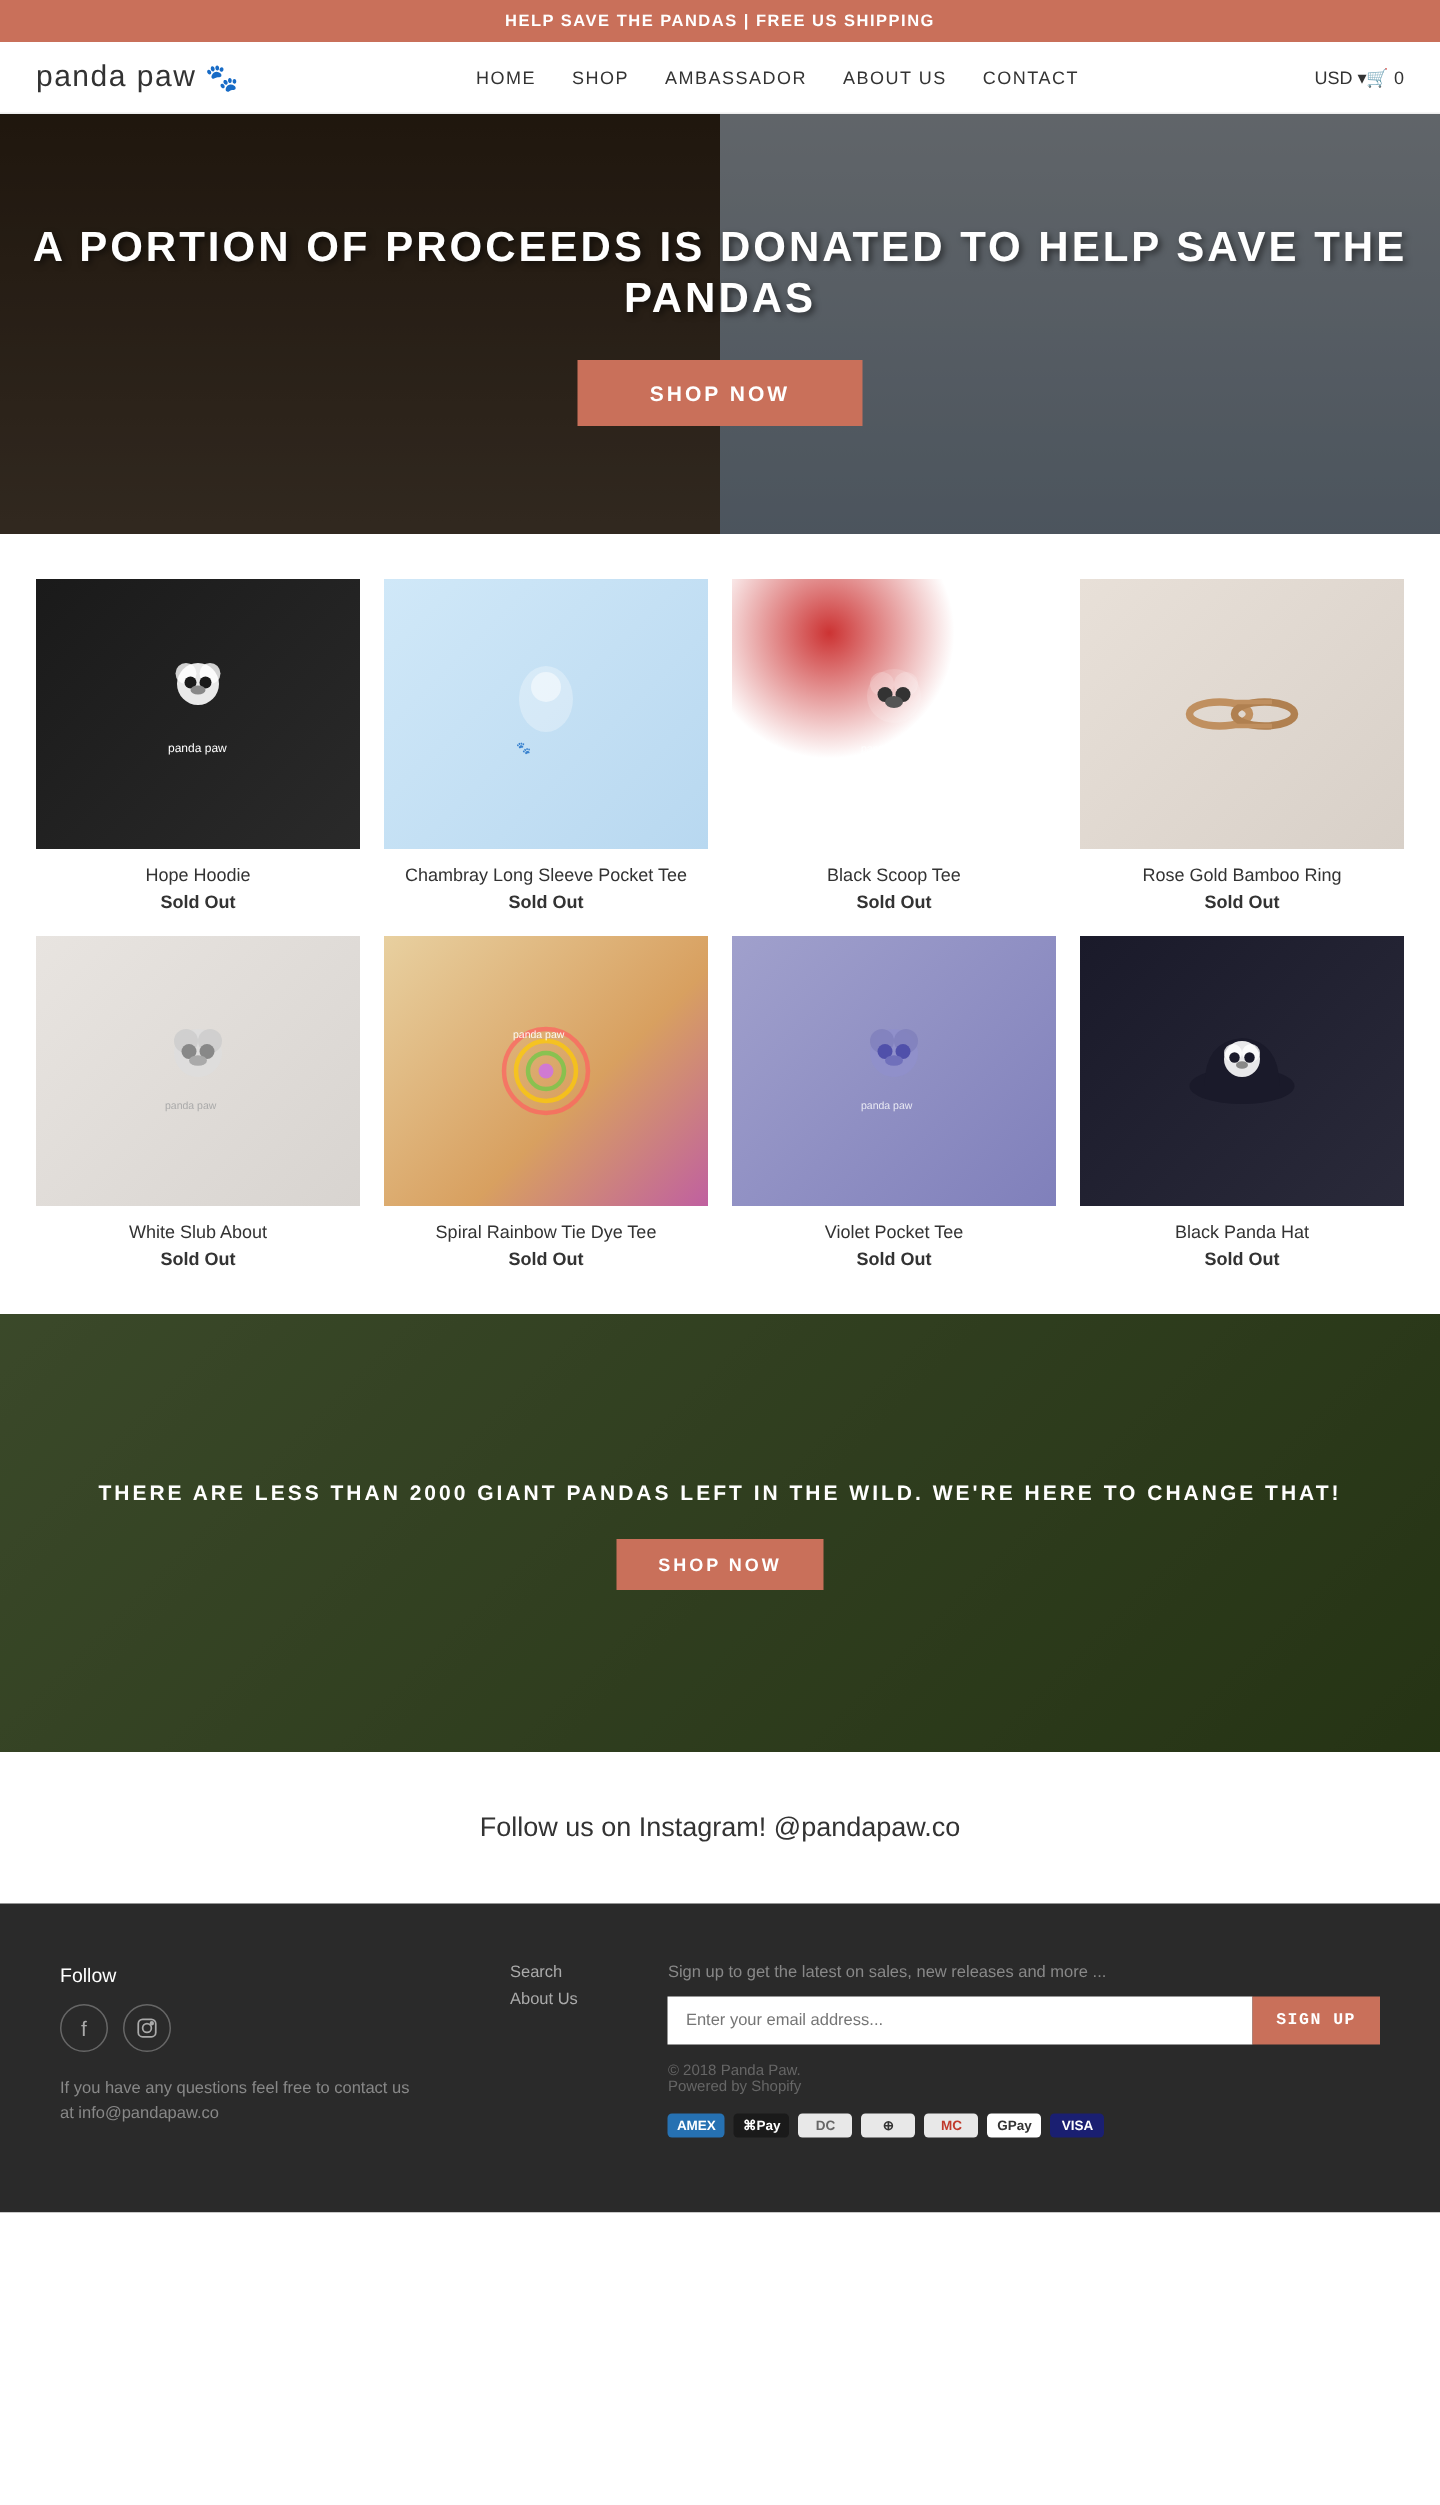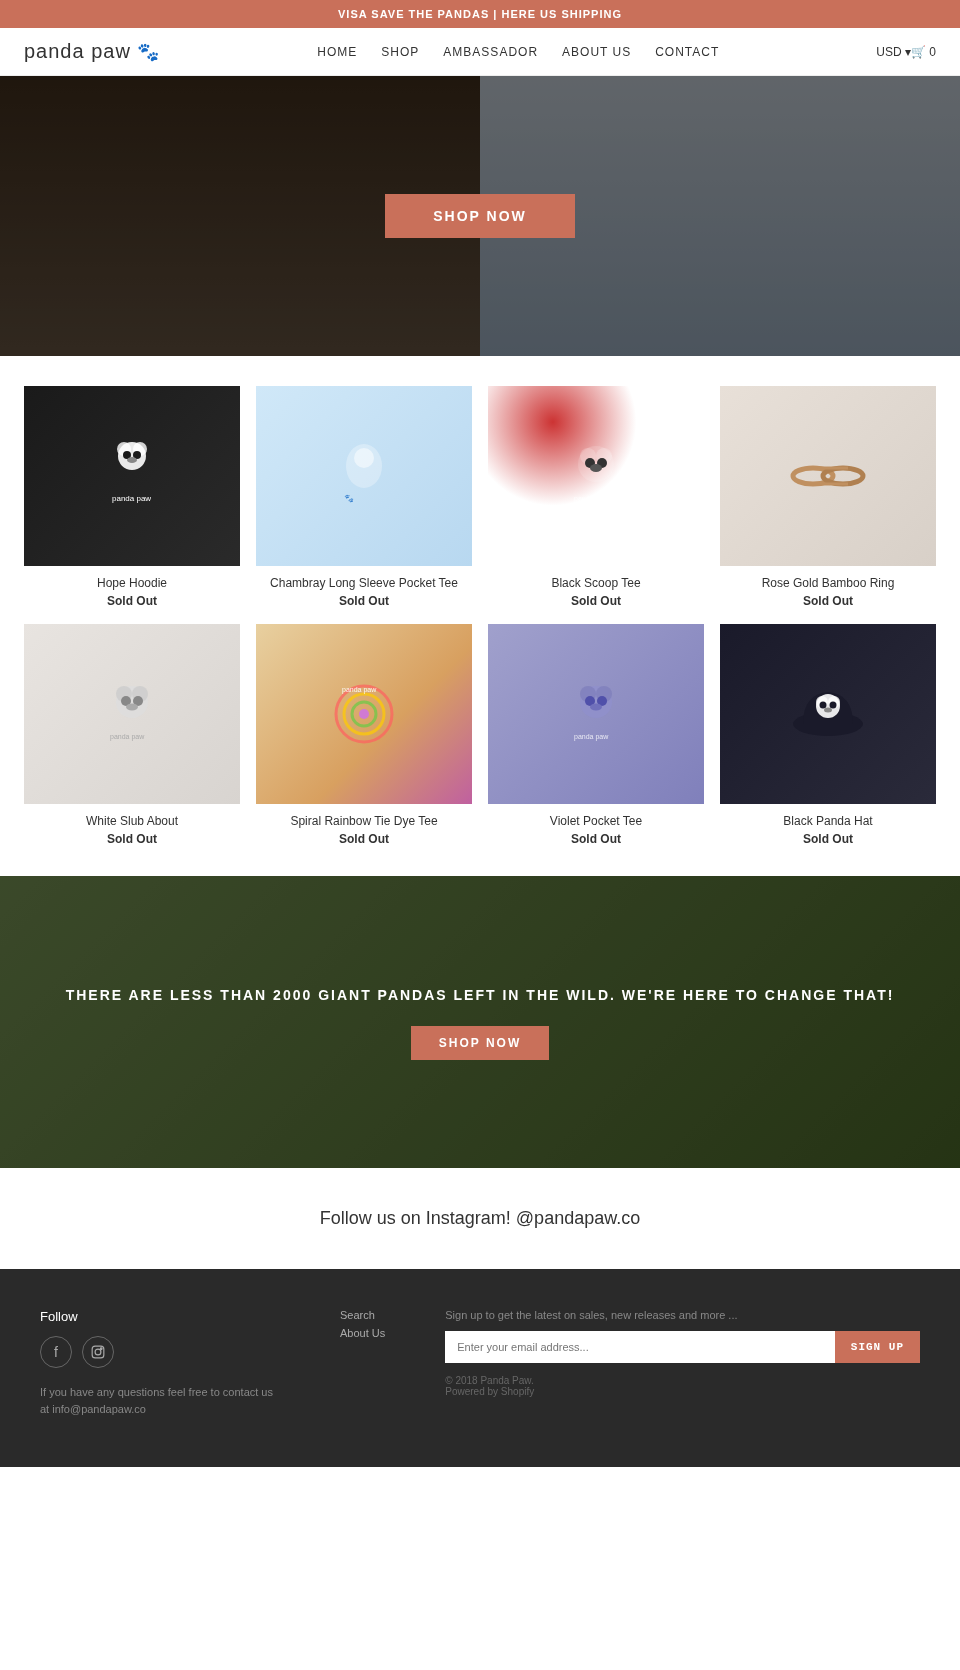--- a/index.html
+++ b/index.html
@@ -324,23 +324,23 @@
     .apple { background: #1a1a1a; color: #fff; }
     .diners { background: #e8e8e8; color: #666; }
     .maestro { background: #e8e8e8; color: #333; }
     .gpay { background: #fff; color: #333; }
     .visa { background: #1a1f71; color: #fff; }
   </style>
 </head>
 <body>
 
 <div class="top-banner">
-  <span>VISA SAVE THE PANDAS</span>
+  <span>HELP SAVE THE PANDAS</span>
   <span> | </span>
-  <span>HERE US SHIPPING</span>
+  <span>FREE US SHIPPING</span>
 </div>
 
 <nav class="navbar">
   <div class="logo">
     <span>panda paw</span>
     <span class="logo-icon">🐾</span>
   </div>
   <div class="nav-links">
     <a>HOME</a>
     <a>SHOP</a>
@@ -354,20 +354,21 @@
   </div>
 </nav>
 
 <section class="hero">
   <div class="hero-bg">
     <div class="hero-bg-left"></div>
     <div class="hero-bg-right"></div>
   </div>
   <div class="hero-overlay"></div>
   <div class="hero-content">
+    <div class="hero-title">A PORTION OF PROCEEDS IS DONATED TO HELP SAVE THE PANDAS</div>
     <button class="hero-btn">SHOP NOW</button>
   </div>
 </section>
 
 <section class="products-section">
   <div class="products-grid">
 
     <div class="product-card">
       <div class="product-img-placeholder p1">
         <svg width="60" height="80" viewBox="0 0 60 80">
@@ -530,16 +531,25 @@
     <div class="footer-newsletter">
       <p>Sign up to get the latest on sales, new releases and more ...</p>
       <div class="newsletter-form">
         <input class="newsletter-input" type="email" placeholder="Enter your email address..." style="">
         <button class="newsletter-btn">SIGN UP</button>
       </div>
       <div class="footer-copyright">
         <span>© 2018 Panda Paw.</span><br>
         <a>Powered by Shopify</a>
       </div>
+      <div class="payment-icons">
+        <span class="payment-icon amex">AMEX</span>
+        <span class="payment-icon apple">⌘Pay</span>
+        <span class="payment-icon diners">DC</span>
+        <span class="payment-icon maestro">⊕</span>
+        <span class="payment-icon" style="background:#e8e8e8;color:#c0392b;font-weight:bold;">MC</span>
+        <span class="payment-icon gpay">GPay</span>
+        <span class="payment-icon visa">VISA</span>
+      </div>
     </div>
 
   </div>
 </footer>
 
 </body></html>

